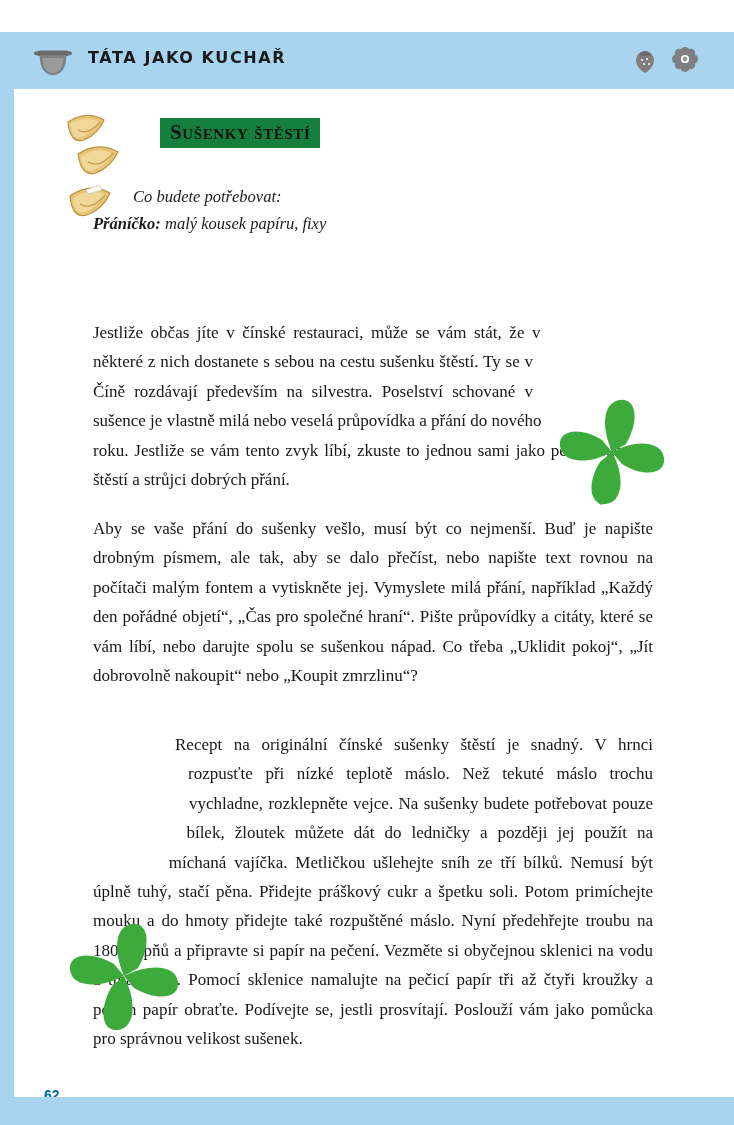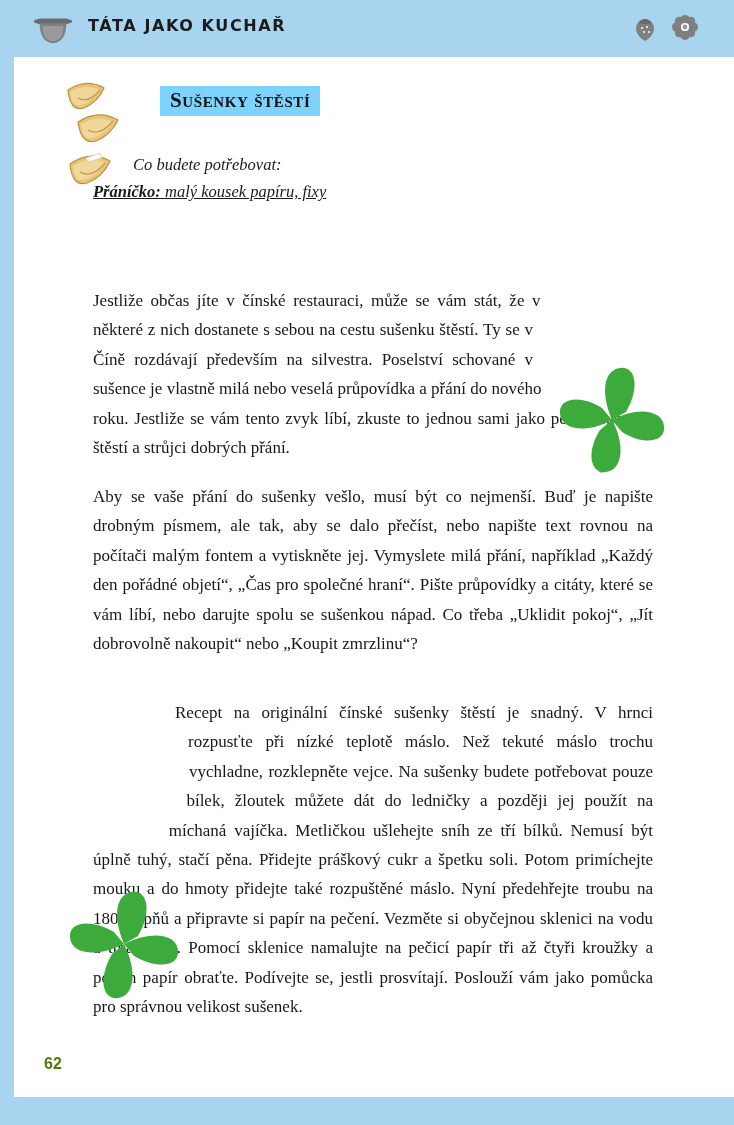--- a/index.html
+++ b/index.html
@@ -14,20 +14,21 @@
     color: #1a1a1a;
     position: relative;
     overflow: hidden;
   }
 
   
   .page {
     position: absolute;
     inset: 0;
     background: #ffffff;
+    margin-top: 32px;
   }
   .left-bar {
     position: absolute;
     left: 0; top: 0;
     width: 14px; height: 1125px;
     background: #a8d4ef;
   }
   .header-band {
     position: absolute;
     left: 14px; top: 0;
@@ -79,21 +80,21 @@
     flex: none;
   }
   .recipe-title {
     margin-left: 20px;
     margin-top: 8px;
     font-family: "Liberation Serif", serif;
     font-size: 21px;
     font-variant: small-caps;
     font-weight: 700;
     letter-spacing: 0.6px;
-    background: #7dd3fc;
+    background: #15803d;
     padding: 2px 10px 3px 10px;
     color: #111;
   }
 
   
   .ingredients {
     position: absolute;
     left: 133px; top: 152px;
     width: 520px;
     font-size: 16.5px;
@@ -103,21 +104,21 @@
   .ing-head {
     font-weight: 400;
     font-style: italic;
     font-size: 16.5px;
   }
   .ing-label {
     font-weight: 700;
     font-style: italic;
   }
   .ing-indent { padding-left: 18px; display: block; }
-  .ing-last { display: block; margin-left: -40px; text-decoration: underline; }
+  .ing-last { display: block; margin-left: -40px; }
 
   
   .body-text {
     position: absolute;
     left: 93px;
     width: 560px;
     font-size: 17px;
     line-height: 1.73;
     text-align: justify;
     color: #171717;
@@ -152,23 +153,23 @@
     position: absolute;
     left: 58px; top: 880px;
     width: 134px; height: 132px;
   }
 
   
   .page-number {
     position: absolute;
     left: 44px; top: 1055px;
     font-family: "Liberation Sans", sans-serif;
-    font-size: 16px;
-    font-weight: 700;
-    color: #4d7c0f;
+    font-size: 14px;
+    font-weight: 700;
+    color: #0369a1;
   }
 </style>
 </head>
 <body>
 
 <div class="page">
 
   <div class="left-bar"></div>
   <div class="header-band"></div>
 

